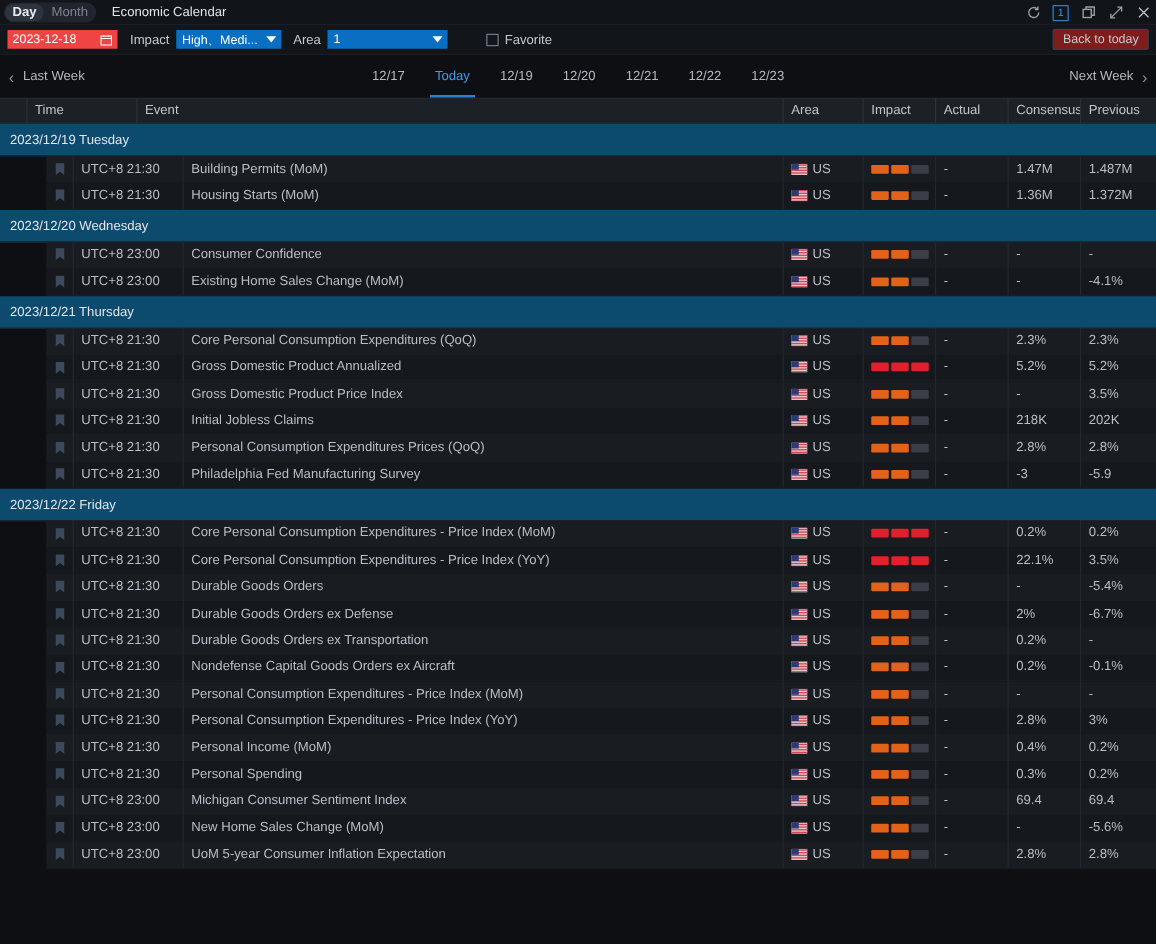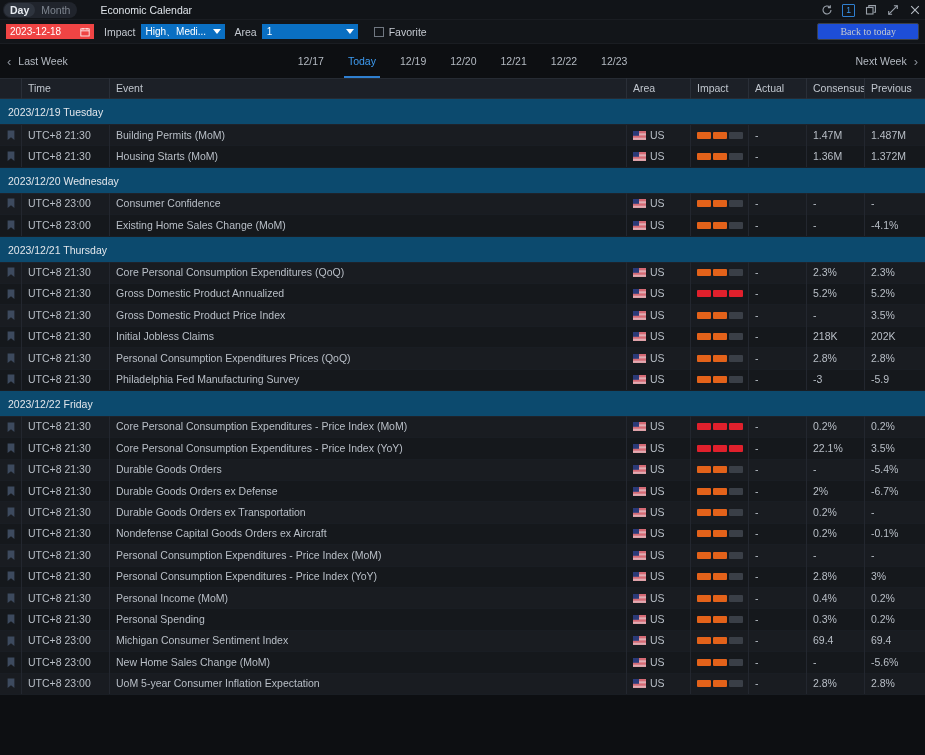--- a/index.html
+++ b/index.html
@@ -32,21 +32,21 @@
     padding: 0 6px;
     line-height: 14px;
     color: #7d848e;
     border-radius: 8px;
     cursor: pointer;
     white-space: nowrap;
   }
   .seg-item.active { background: #2e343e; color: #e8ecf1; font-weight: bold; }
   .app-title {
     font-size: 10.5px; color: #dfe4ea;
-    margin-left: 23px; white-space: nowrap;
+    margin-left: 12px; white-space: nowrap;
   }
   .win-ctrls {
     position: absolute; right: 4px; top: 0;
     height: 20px; display: flex; align-items: center; gap: 9px;
   }
   .wc { width: 13px; height: 13px; display: flex; align-items: center; justify-content: center; cursor: pointer; }
   .wc svg { display: block; }
   .wc-num {
     width: 13px; height: 13px;
     border: 1px solid #2f7fd0;
@@ -83,38 +83,37 @@
   }
   .sel.impact { width: 84px; }
   .sel.area { width: 96px; }
   .caret {
     width: 0; height: 0;
     border-left: 4px solid transparent;
     border-right: 4px solid transparent;
     border-top: 5px solid #fff;
     margin-left: 4px;
   }
-  .fav { display: flex; align-items: center; margin-left: 16px; cursor: pointer; }
+  .fav { display: flex; align-items: center; margin-left: 31px; cursor: pointer; }
   .cbox {
     width: 10px; height: 10px;
     border: 1px solid #707781;
     background: transparent;
     margin-right: 5px;
   }
   .fav-lab { font-size: 10.5px; color: #c4c9d0; }
   .back-today {
     position: absolute; right: 6px;
     border: 1px solid #3a4049;
-    background: #1d4ed8;
+    background: #7f1d1d;
     color: #c4c9d0;
     font-size: 10px;
-    padding: 2px 22px;
+    padding: 2px 7px;
     border-radius: 2px;
     cursor: pointer;
-    font-family: Liberation Serif, serif;
   }
 
   
   .weeknav {
     height: 34px;
     background: #0d0f12;
     display: flex; align-items: center;
     position: relative;
   }
   .wn-side {
@@ -169,20 +168,21 @@
     font-size: 10.5px; color: #e2e6eb;
     padding-left: 8px;
     border-bottom: 1px solid #1e222a;
   }
 
   .row {
     display: flex; align-items: center;
     height: 21.4px;
     font-size: 10.5px; color: #b9bfc7;
     border-bottom: 1px solid #191d23;
+    margin-left: 37px;
   }
   .row.odd  { background: #191c21; }
   .row.even { background: #15181c; }
   .row > div {
     height: 21.4px; line-height: 21px;
     padding-left: 6px;
     border-right: 1px solid #23272f;
     overflow: hidden; white-space: nowrap;
   }
   .row .c-mark { padding-left: 0 !important; display: flex; align-items: center; justify-content: center; border-right: 1px solid #23272f; }

